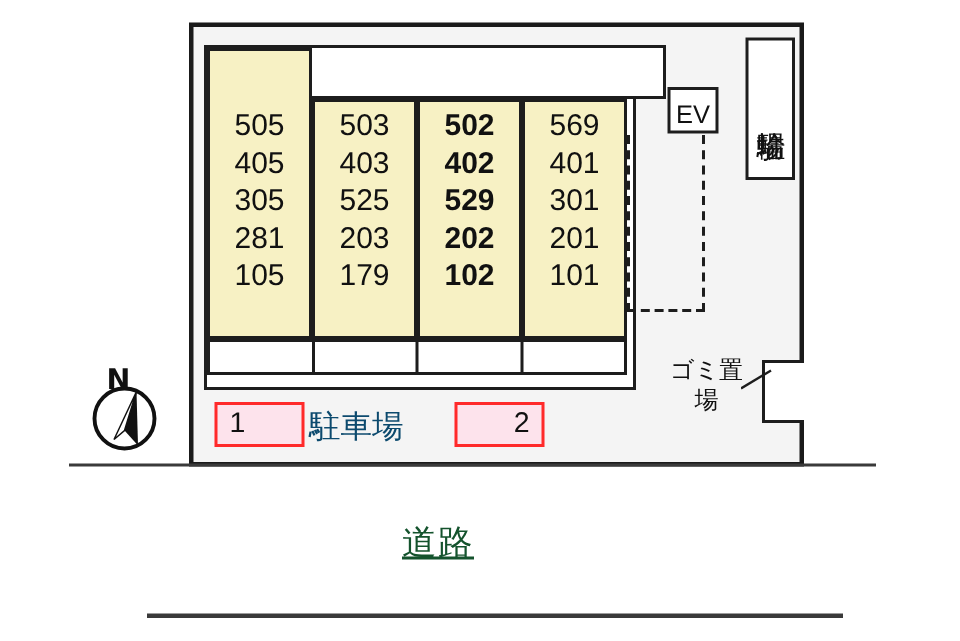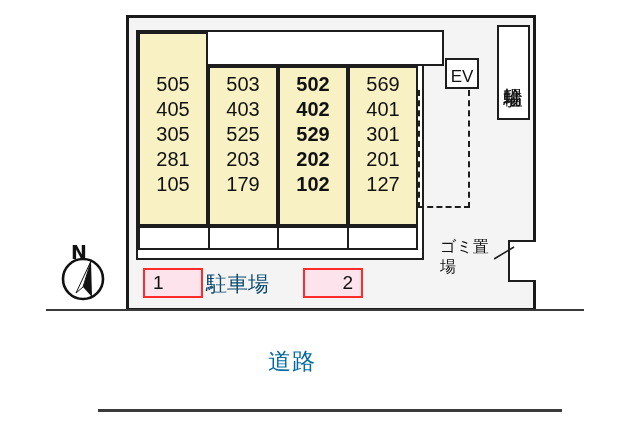--- a/index.html
+++ b/index.html
@@ -153,22 +153,22 @@
     border-right: none;
     background: #ffffff;
   }
   .garbage-label {
     position: absolute;
     left: 440px; top: 238px;
     width: 62px;
     font-size: 16px;
     line-height: 20px;
     color: #111111;
-    font-family: Liberation Mono, monospace;
-    text-align: left;
+    font-family: Liberation Sans, sans-serif;
+    text-align: center;
   }
   .garbage-leader {
     position: absolute;
     left: 494px; top: 246px;
     width: 22px; height: 14px;
   }
 
   
   .park-space {
     position: absolute;
@@ -201,24 +201,25 @@
     position: absolute;
     left: 58px; top: 243px;
     width: 52px; height: 60px;
   }
 
   
   .road-label {
     position: absolute;
     left: 268px; top: 346px;
     font-size: 23px;
-    color: #0369a1;
+    color: #14532d;
     font-family: "DejaVu Sans", "Liberation Sans", sans-serif;
     letter-spacing: 1px;
     white-space: nowrap;
+    text-decoration: underline;
   }
   .road-line-top {
     position: absolute;
     left: 46px; top: 309px;
     width: 538px; height: 2px;
     background: #3a3a3a;
   }
   .road-line-bottom {
     position: absolute;
     left: 98px; top: 409px;
@@ -265,21 +266,21 @@
       <span class="unit-num">102</span>
     </div>
   </div>
 
   <div class="unit-col short" style="left:348px; width:70px;">
     <div class="unit-nums">
       <span class="unit-num">569</span>
       <span class="unit-num">401</span>
       <span class="unit-num">301</span>
       <span class="unit-num">201</span>
-      <span class="unit-num">127</span>
+      <span class="unit-num">101</span>
     </div>
   </div>
 
   <div class="balcony-strip">
     <div class="balcony-cell"></div>
     <div class="balcony-cell"></div>
     <div class="balcony-cell"></div>
     <div class="balcony-cell"></div>
   </div>
 

